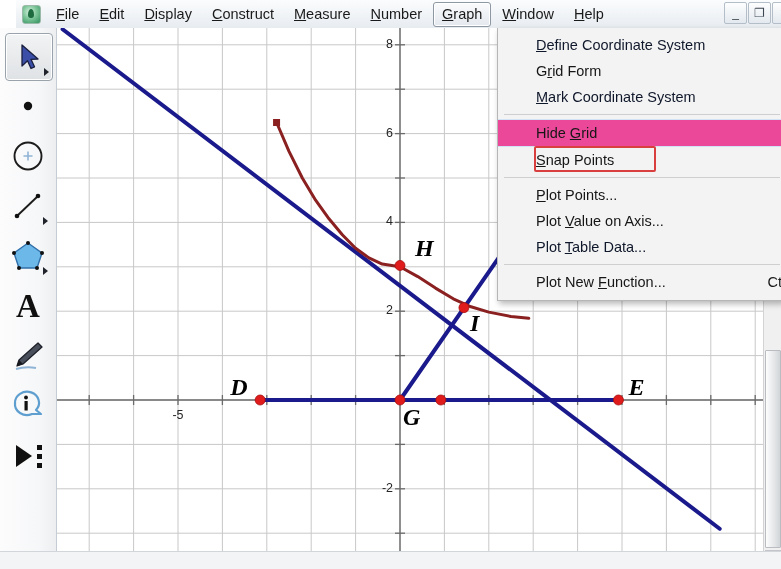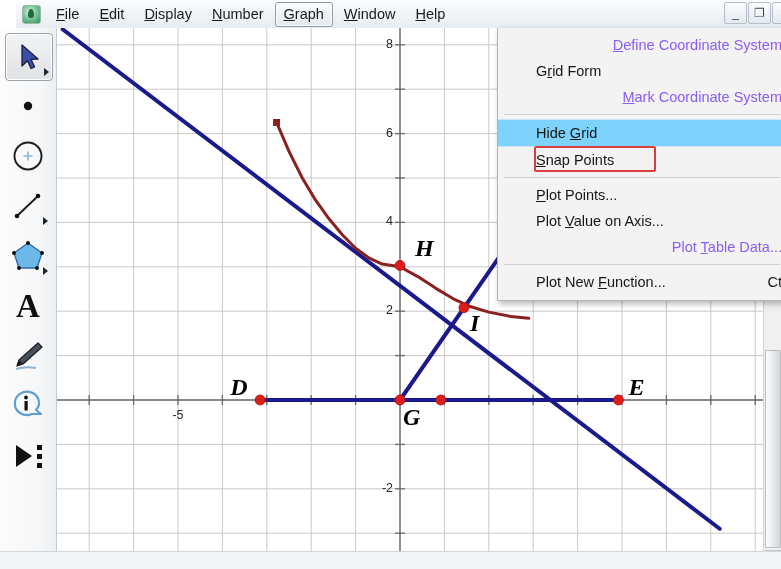--- a/index.html
+++ b/index.html
@@ -188,23 +188,23 @@
   #dropdown .mrow {
     position: relative;
     height: 26px;
     display: flex;
     align-items: center;
     font-size: 14.5px;
     color: #161616;
     padding-left: 38px;
     white-space: nowrap;
   }
-  #dropdown .mrow.disabled { color: #8b5cf6; justify-content: flex-end; }
+  #dropdown .mrow.disabled { color: #0f172a; }
   #dropdown .mrow.highlight {
-    background: #7dd3fc;
+    background: #ec4899;
     border-top: 1px solid #cfe3f5;
     border-bottom: 1px solid #cfe3f5;
   }
   #dropdown .mrow .mn { text-decoration: underline; }
   #dropdown .msep {
     height: 1px;
     background: #cfcfcf;
     margin: 4px 2px 4px 6px;
   }
   #dropdown .accel {
@@ -227,20 +227,22 @@
 <body>
 
 <div id="app">
 
   <div id="menubar">
     <div id="app-icon"></div>
     <div id="menubar-items" style="display:flex;align-items:center;">
         <div class="menu-item"><span class="mn">F</span>ile</div>
         <div class="menu-item"><span class="mn">E</span>dit</div>
         <div class="menu-item"><span class="mn">D</span>isplay</div>
+        <div class="menu-item"><span class="mn">C</span>onstruct</div>
+        <div class="menu-item"><span class="mn">M</span>easure</div>
         <div class="menu-item"><span class="mn">N</span>umber</div>
         <div class="menu-item active"><span class="mn">G</span>raph</div>
         <div class="menu-item"><span class="mn">W</span>indow</div>
         <div class="menu-item"><span class="mn">H</span>elp</div>
       </div>
     <div id="wincontrols">
         <div class="wbtn">_</div>
         <div class="wbtn">❐</div>
         <div class="wbtn">×</div>
       </div>

